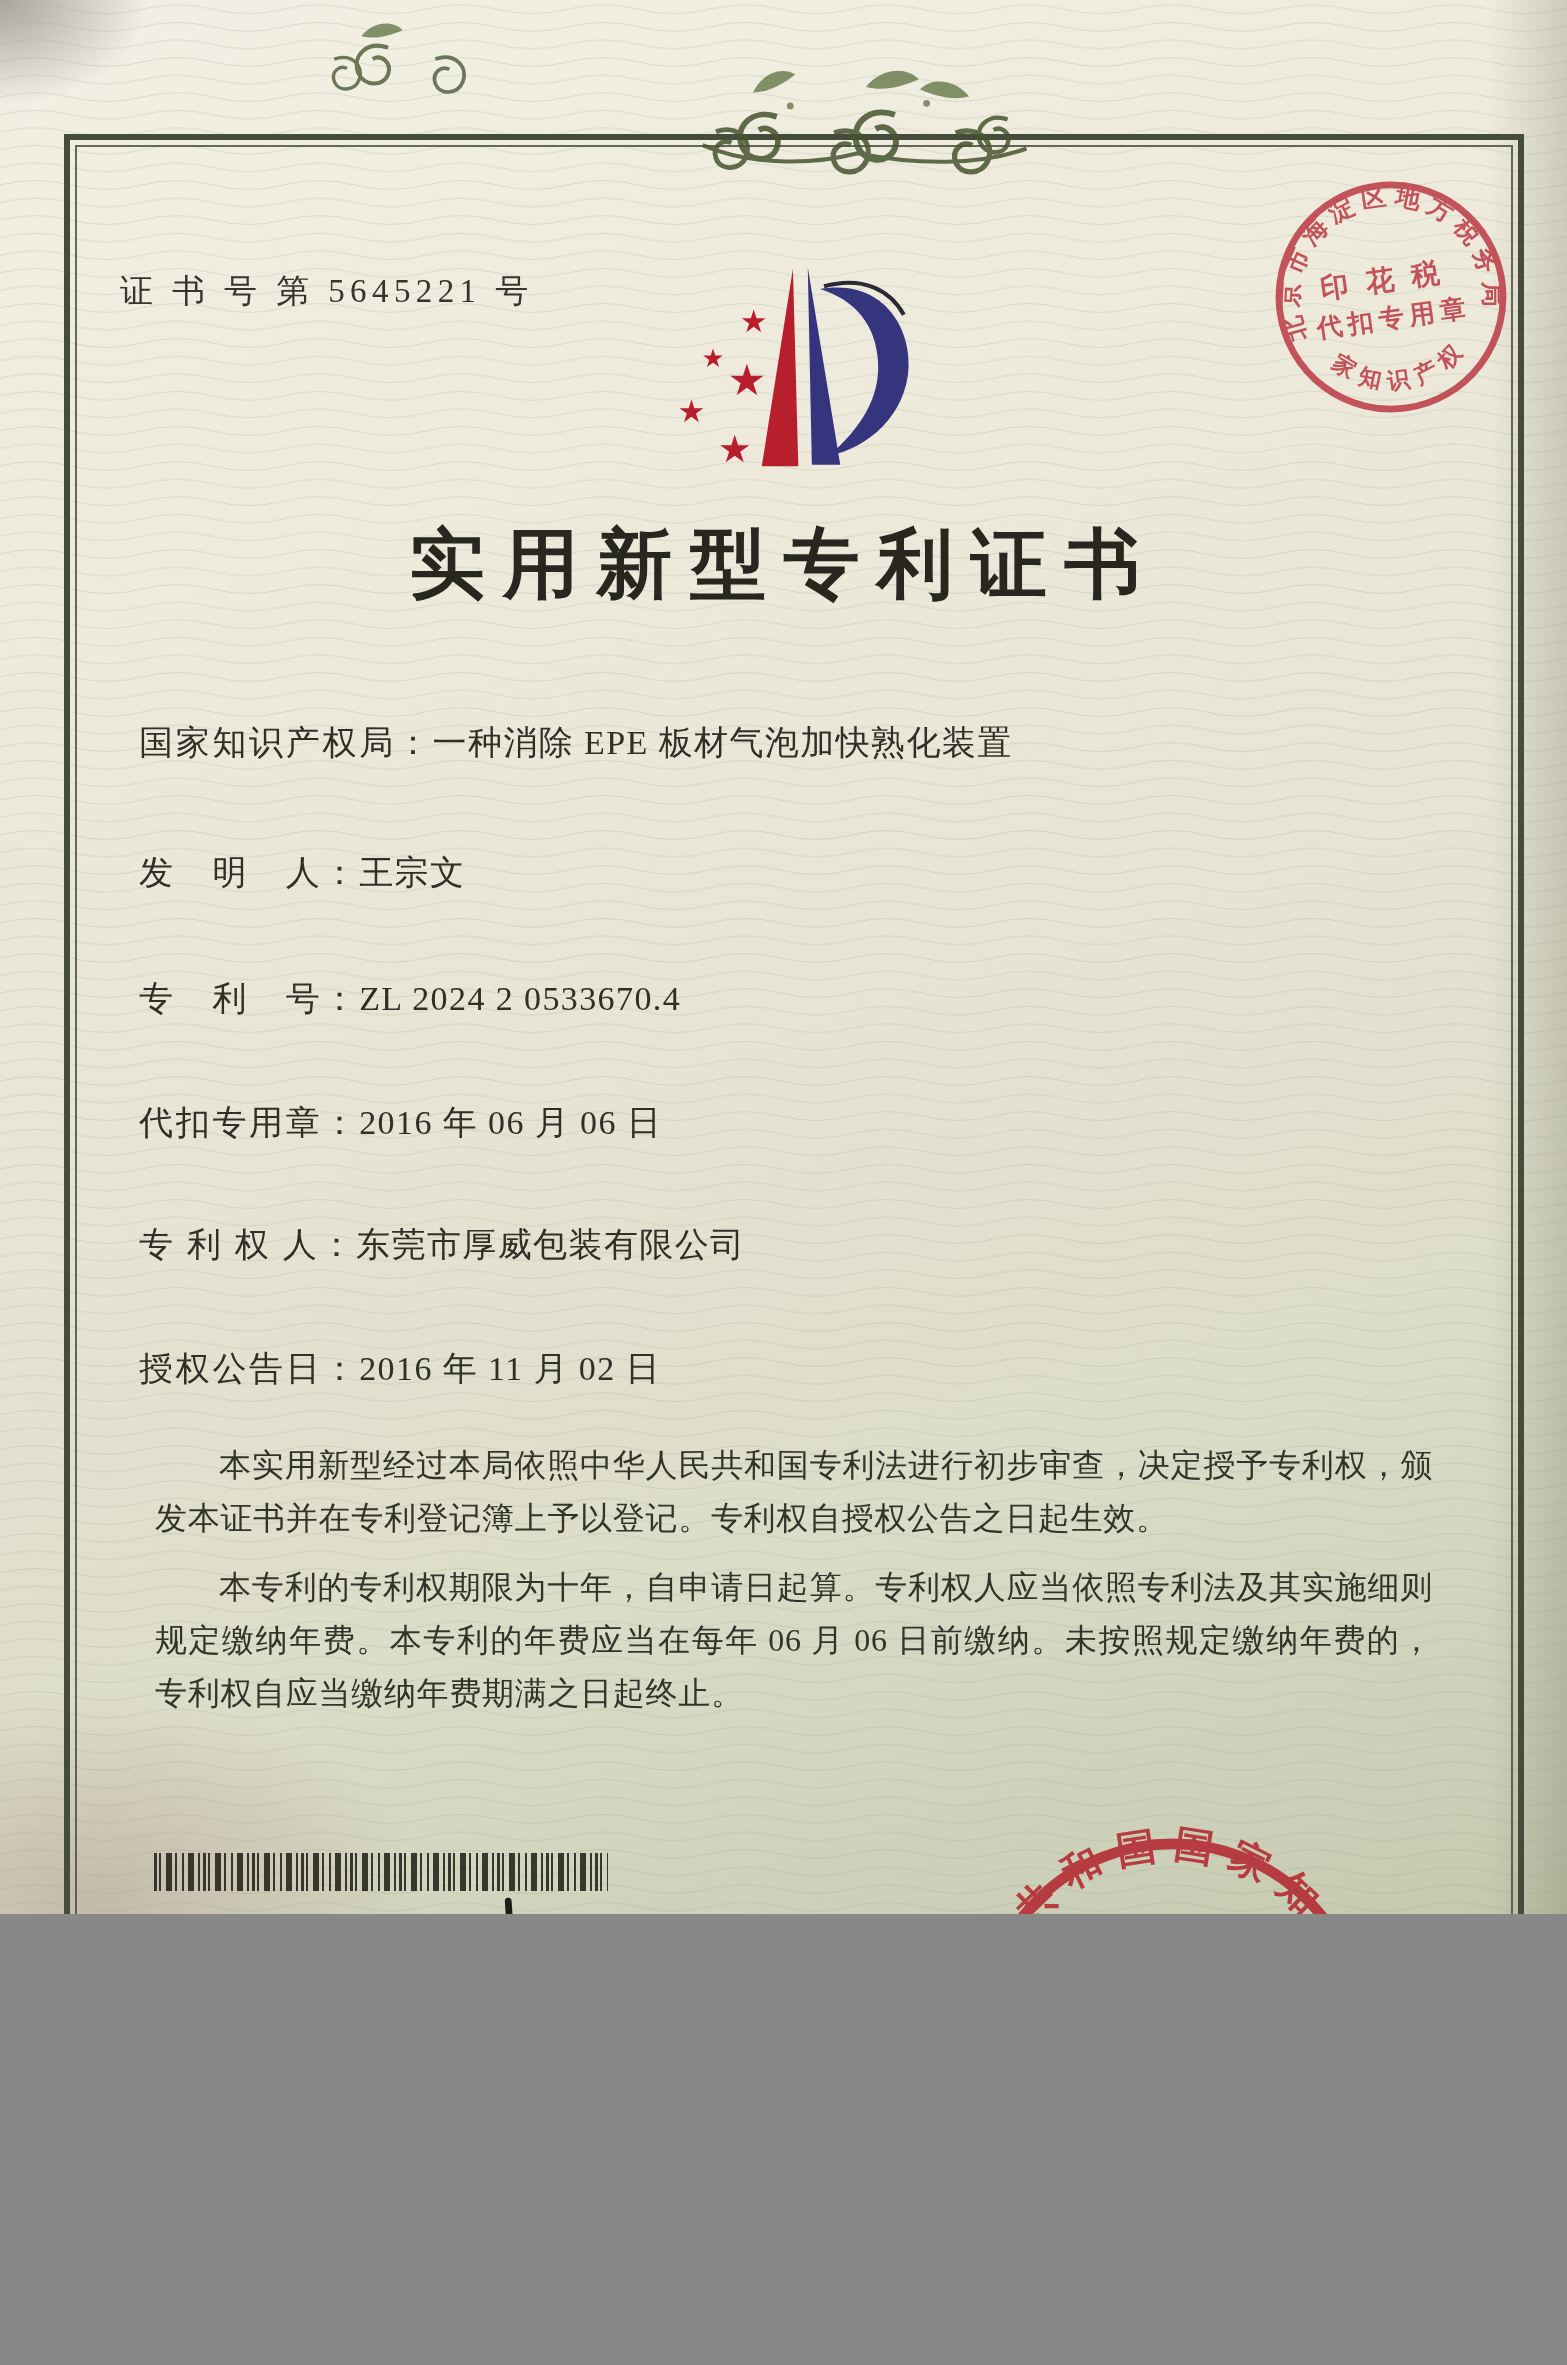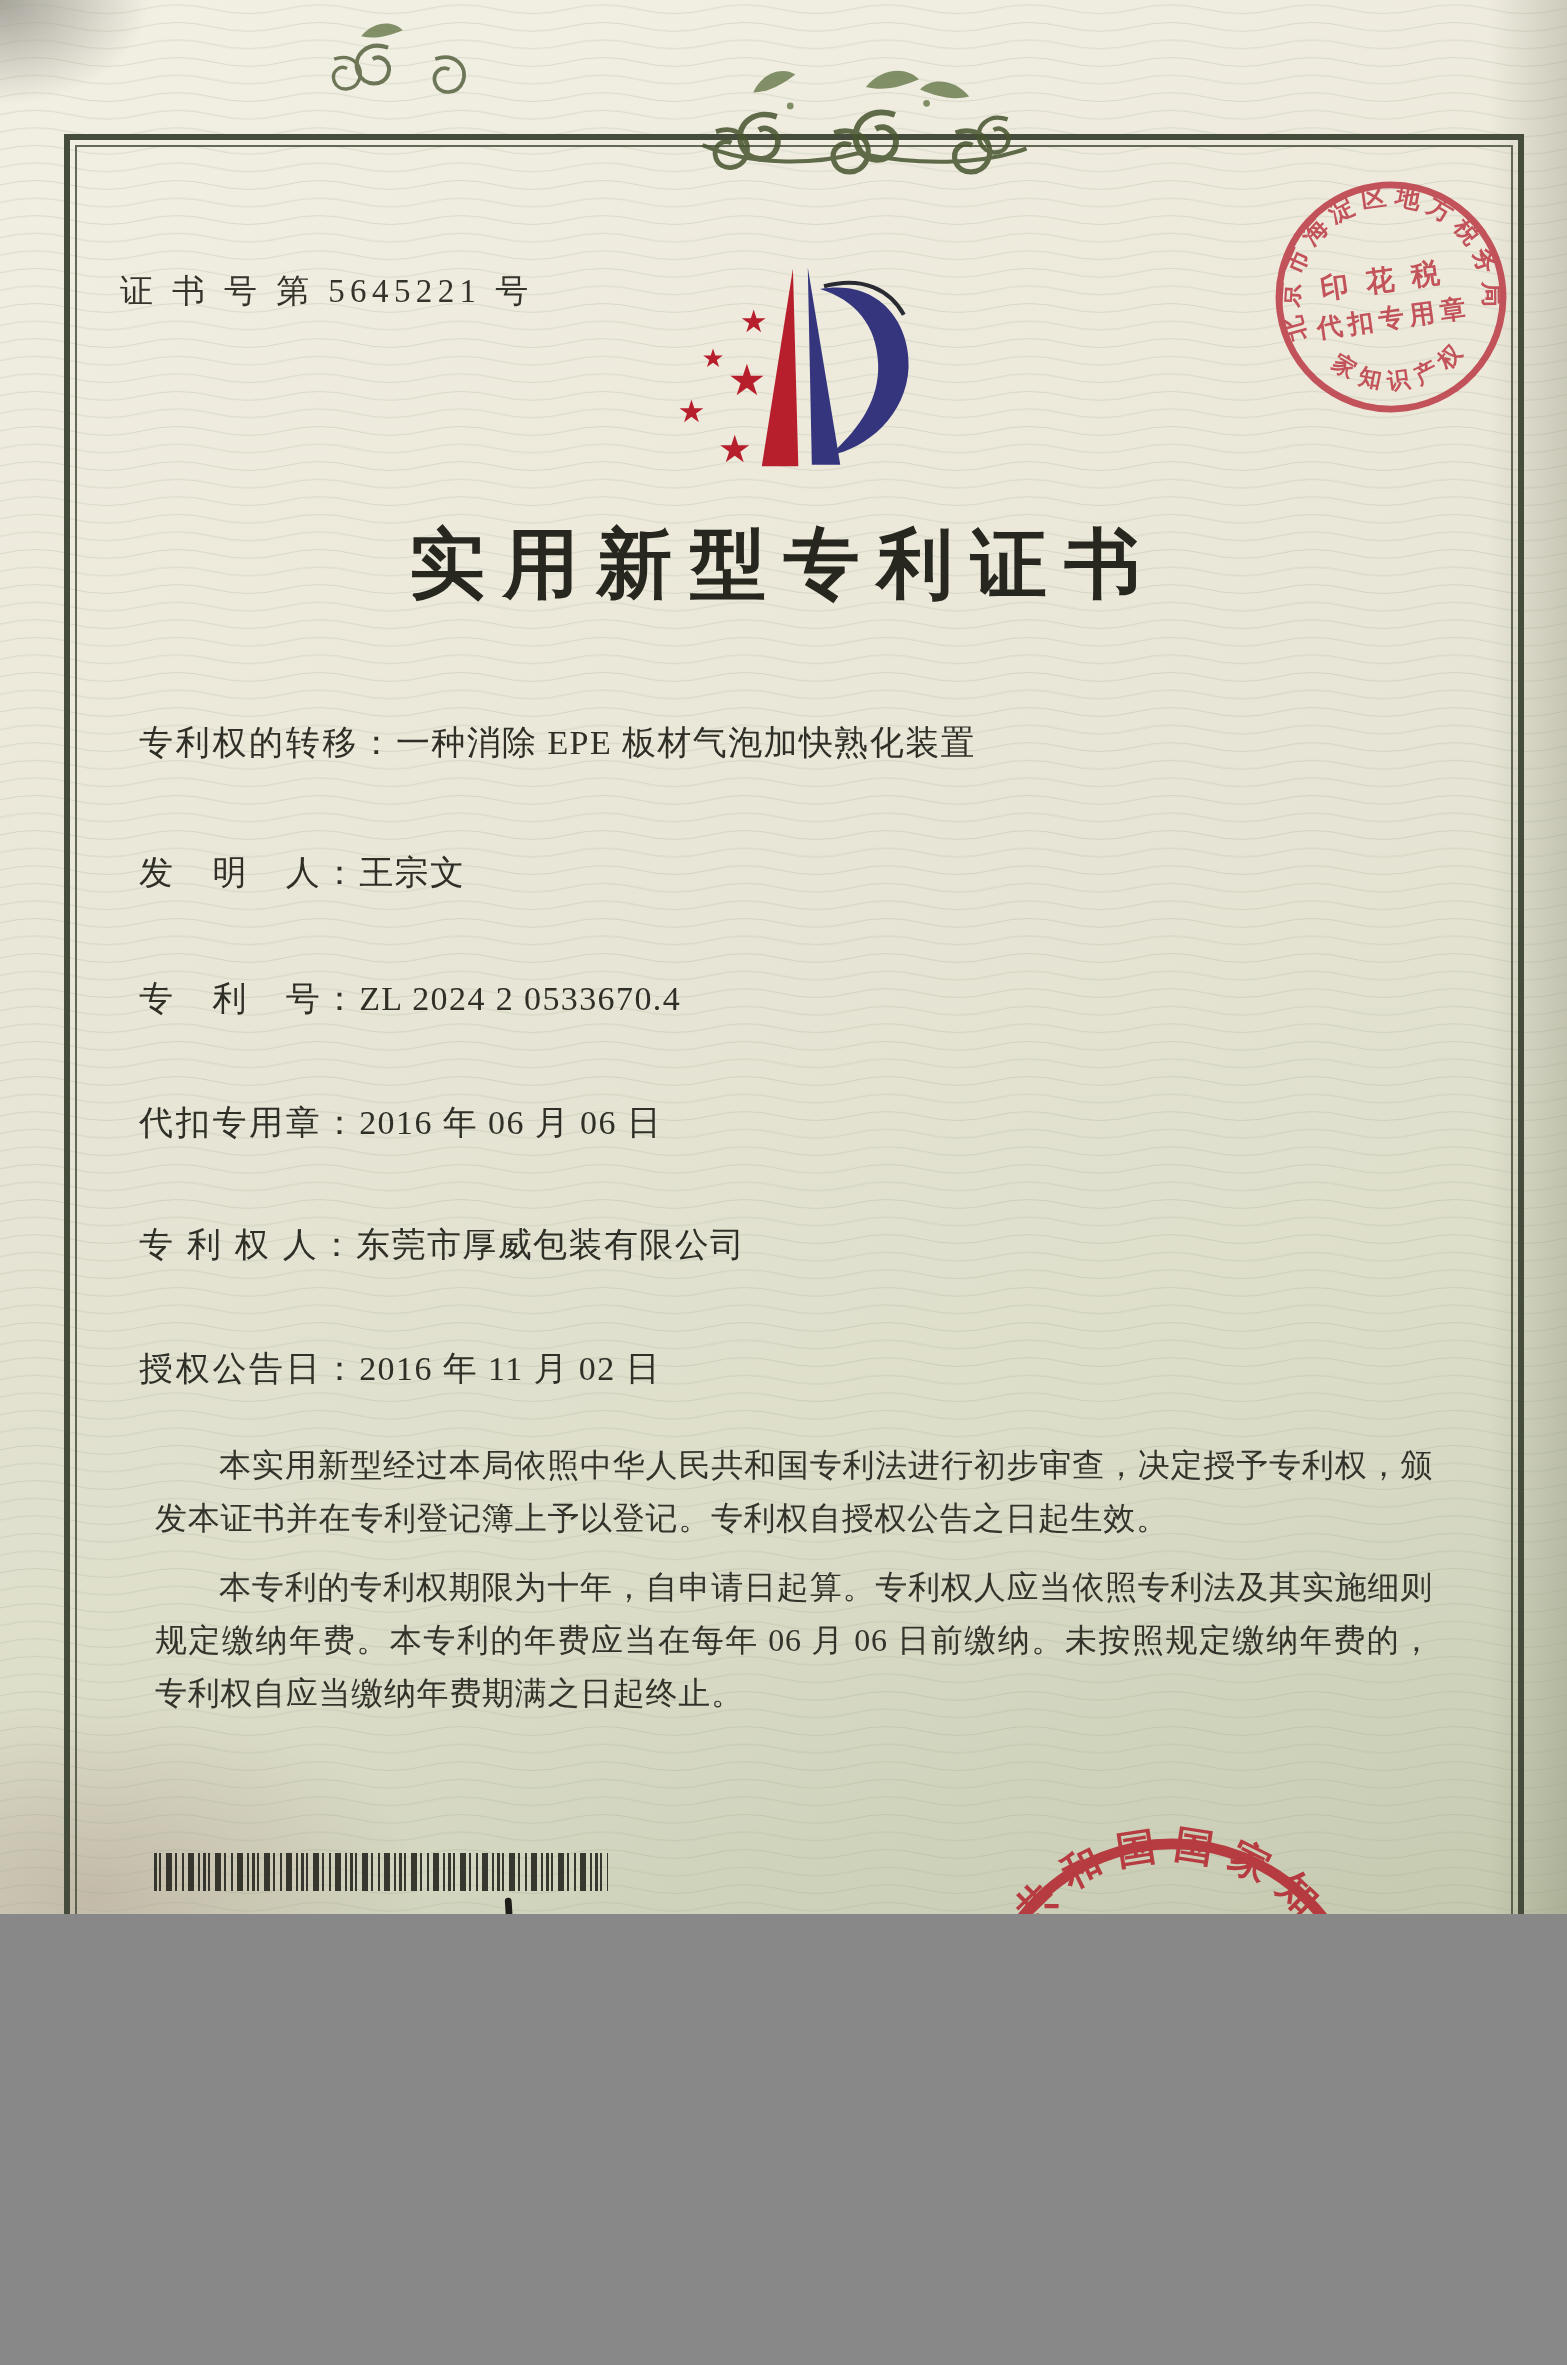--- a/index.html
+++ b/index.html
@@ -164,21 +164,21 @@
     </g>
     <polygon points="198,26 206,318 152,318" fill="#b81f2d"></polygon>
     <polygon points="220,24 268,316 226,316" fill="#35357e"></polygon>
     <path d="M238,56 C 330,40 372,112 369,172 C 366,242 308,292 252,302 C 300,260 326,216 324,166 C 322,110 290,72 238,56 Z" fill="#35357e"></path>
     <path d="M244,52 C 302,36 342,58 362,94" stroke="#2a2a33" stroke-width="6" fill="none"></path>
   </svg>
 
   <h1 class="title">实用新型专利证书</h1>
 
   <div class="field f1">
-    <span class="flabel">专利权的转移：</span><span class="fvalue">一种消除 EPE 板材气泡加快熟化装置</span>
+    <span class="flabel">国家知识产权局：</span><span class="fvalue">一种消除 EPE 板材气泡加快熟化装置</span>
   </div>
   <div class="field f2">
     <span class="flabel">发　明　人：</span><span class="fvalue">王宗文</span>
   </div>
   <div class="field f3">
     <span class="flabel">专　利　号：</span><span class="fvalue">ZL 2024 2 0533670.4</span>
   </div>
   <div class="field f4">
     <span class="flabel">代扣专用章：</span><span class="fvalue">2016 年 06 月 06 日</span>
   </div>

